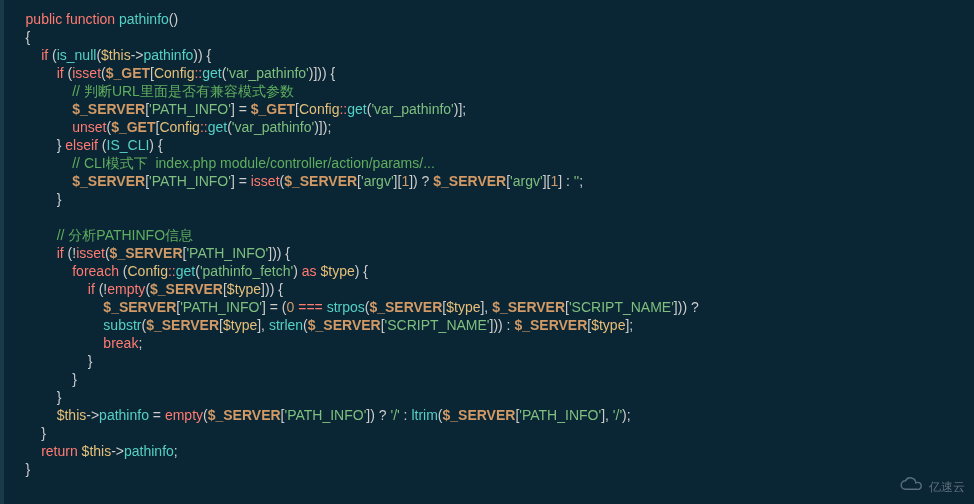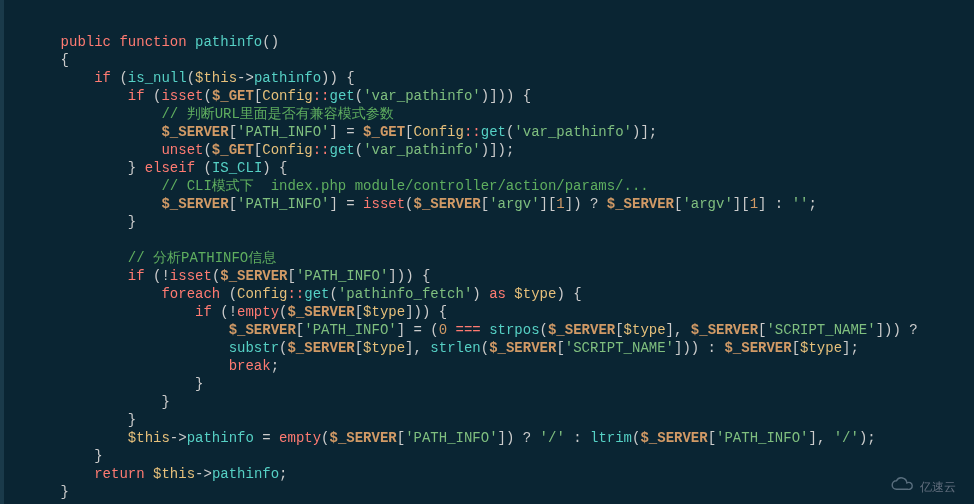--- a/index.html
+++ b/index.html
@@ -16,41 +16,41 @@
     position: relative;
   }
   .gutter {
     position: absolute;
     left: 0; top: 0;
     width: 4px;
     height: 504px;
     background: #1a3a4a;
   }
   pre.code {
-    margin: 17px;
-    padding: 16px 0 0 10px;
+    margin: 0;
+    padding: 10px 0 0 10px;
     white-space: pre;
-    font-family: Liberation Mono, monospace;
+    font-family: Liberation Sans, sans-serif;
   }
   .kw    { color: #ff7b72; }   
   .fn    { color: #56d1c5; }   
   .var   { color: #e6c07b; }   
   .svar  { color: #d19a66; font-weight: bold; }  
   .mem   { color: #56d1c5; }   
   .cls   { color: #e5c07b; }   
   .op    { color: #cccccc; }   
   .dcol  { color: #ff7b72; }   
   .str   { color: #7fbf7f; }   
   .cmt   { color: #5fae5f; }   
   .num   { color: #d19a66; }
   .const { color: #56d1c5; }   
   .arrow { color: #cccccc; }
   .watermark {
     position: absolute;
-    right: 18px;
+    right: 9px;
     bottom: 6px;
     display: flex;
     align-items: center;
     gap: 4px;
     opacity: 0.55;
   }
   .watermark svg { width: 28px; height: 18px; }
   .watermark-text { color: #aab; font-size: 12px; font-family: sans-serif; }
 </style>
 </head>

